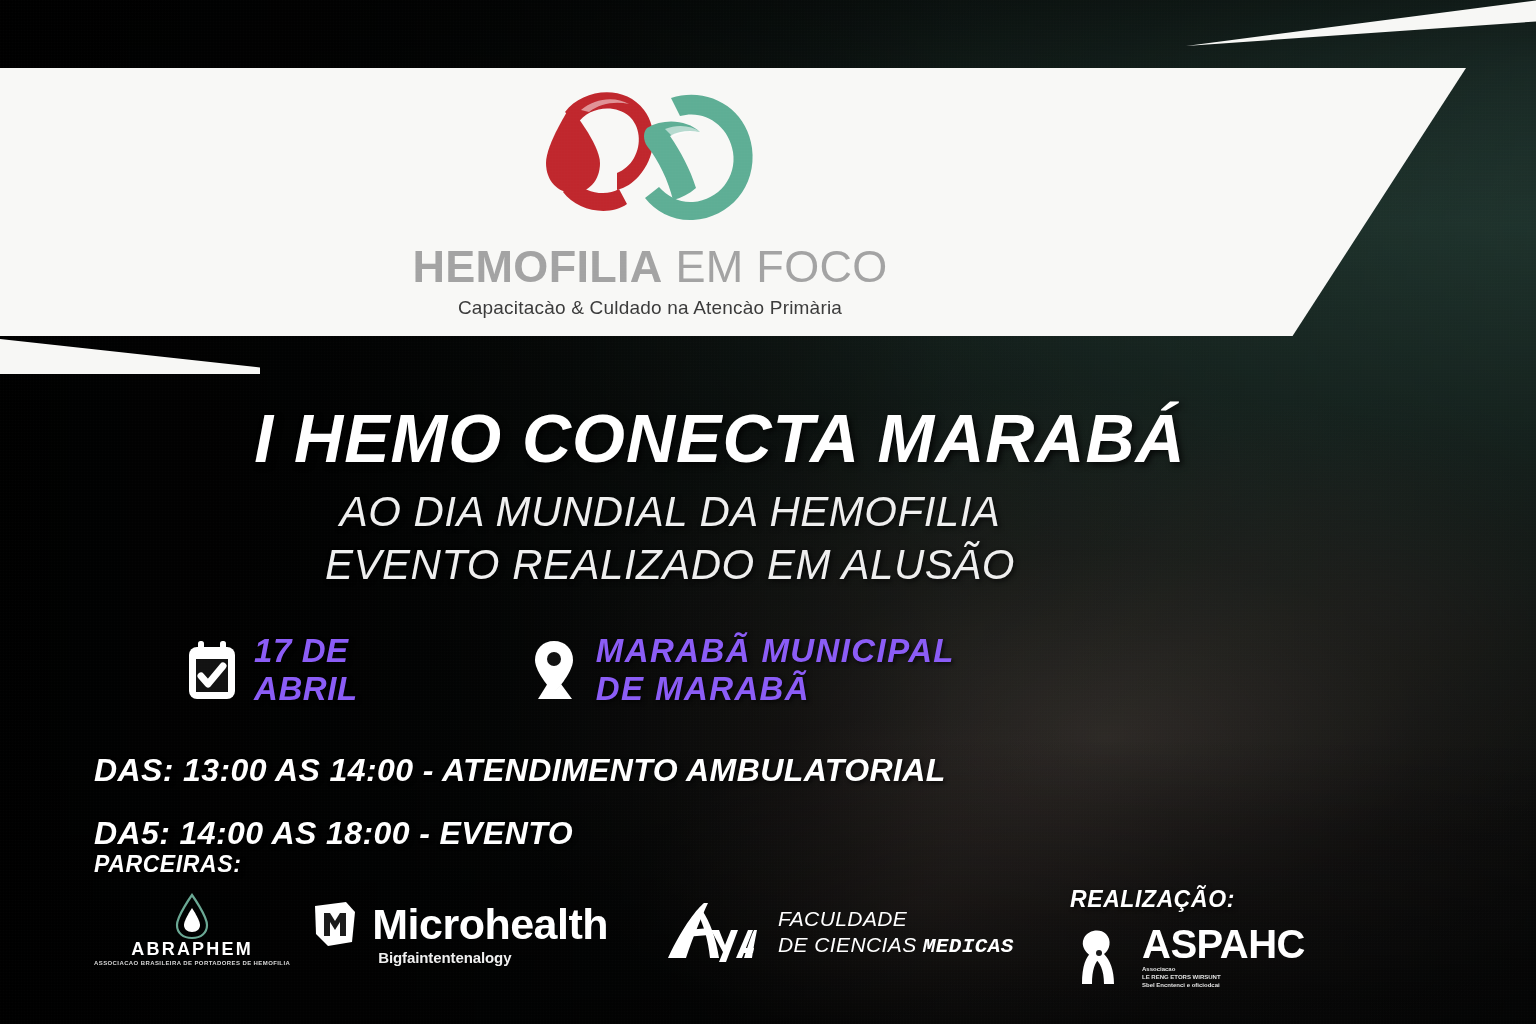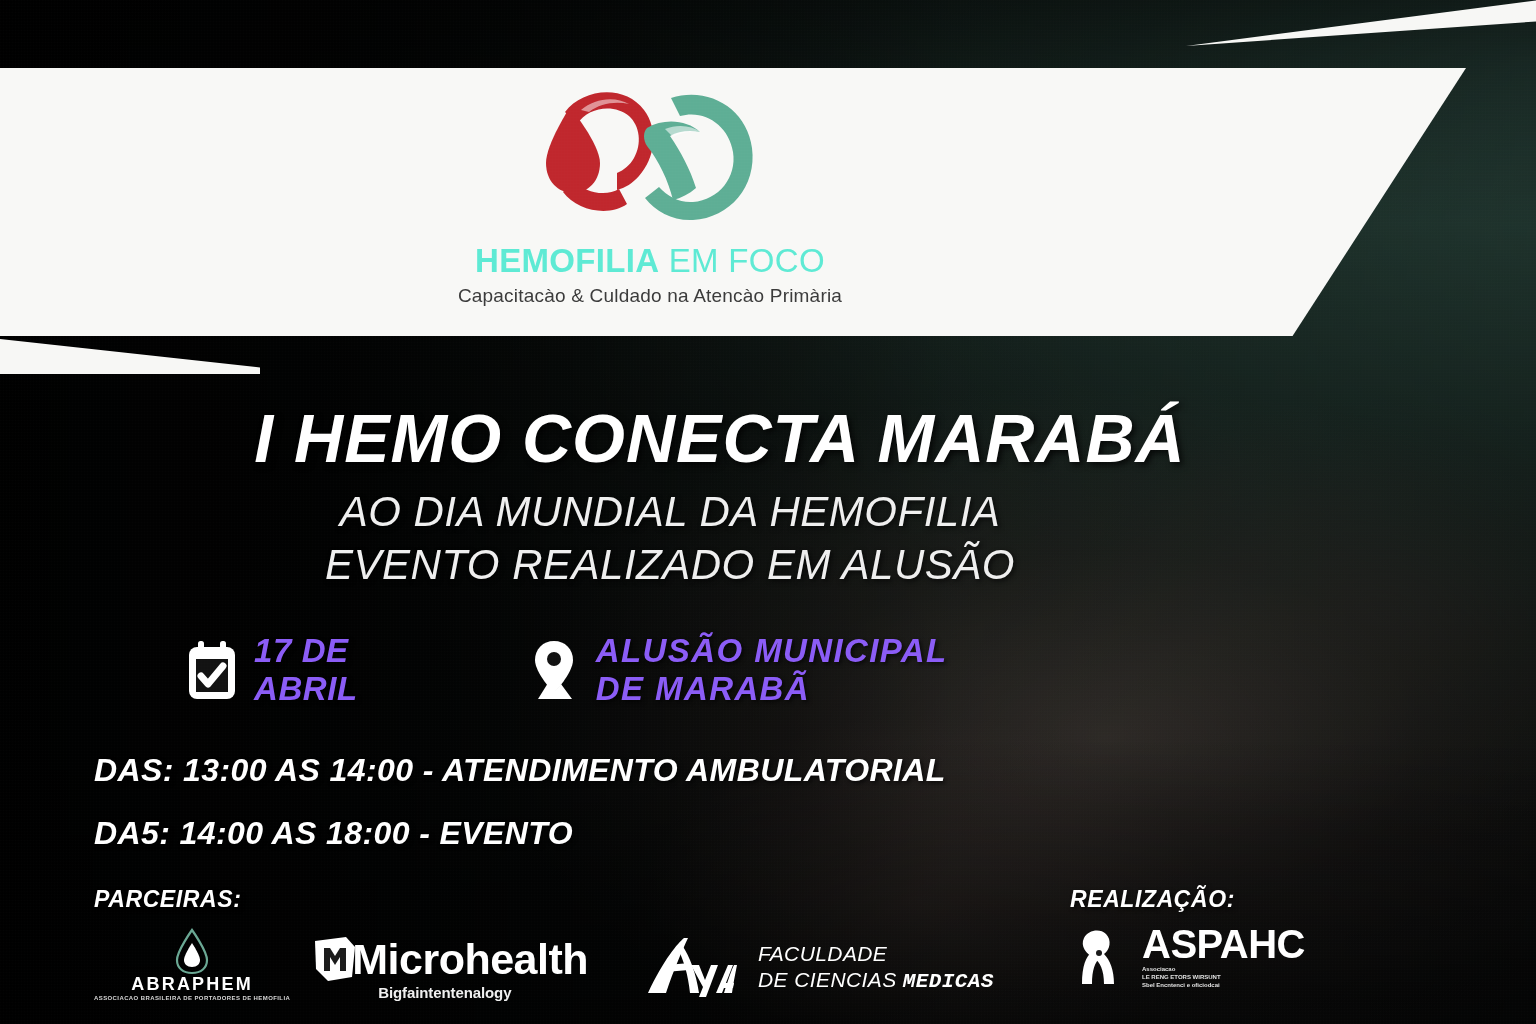--- a/index.html
+++ b/index.html
@@ -62,22 +62,22 @@
   }
 
   
   .logo-wrap {
     position:absolute; left:0; top:80px; width:1300px;
     display:flex; flex-direction:column; align-items:center;
   }
   .logo-mark { width:258px; height:160px; display:block; }
   .logo-title {
     margin-top:4px;
-    font-size:33px; font-weight:700; letter-spacing:.3px;
-    color:#5eead4; line-height:1;
+    font-size:45px; font-weight:700; letter-spacing:.3px;
+    color:#a3a3a3; line-height:1;
     white-space:nowrap;
   }
   .logo-title .thin { font-weight:400; }
   .logo-sub {
     margin-top:8px;
     font-size:19px; font-weight:400; color:#3b3b3b; letter-spacing:.2px;
   }
 
   
   .headline {
@@ -114,32 +114,32 @@
     color:#fff; letter-spacing:.4px; margin-bottom:26px;
     text-shadow:2px 2px 4px rgba(0,0,0,.75);
   }
 
   
   .footer-label {
     font-size:23px; font-weight:700; font-style:italic;
     color:#fff; letter-spacing:.6px;
     text-shadow:2px 2px 4px rgba(0,0,0,.7);
   }
-  .partners { position:absolute; left:94px; top:886px; }
+  .partners { position:absolute; left:94px; top:851px; }
   .partner-logos { display:flex; align-items:flex-end; gap:56px; margin-top:14px; }
 
   .abraphem { display:flex; flex-direction:column; align-items:center; }
   .abraphem-name { font-size:18px; font-weight:700; color:#fff; letter-spacing:2.2px; line-height:1; }
   .abraphem-tag {
     font-size:6px; font-weight:700; color:#d8d8d8; letter-spacing:.4px;
     margin-top:2px; filter:blur(.35px); transform:scaleY(.9);
   }
 
   .microhealth { display:flex; flex-direction:column; margin-left:-34px; }
-  .micro-row { display:flex; align-items:center; }
+  .micro-row { display:flex; align-items:center;gap:20px; }
   .micro-name { font-size:43px; font-weight:700; color:#fff; line-height:.95; letter-spacing:-.5px; }
   .micro-tag { font-size:15px; font-weight:700; color:#f0f0f0; margin-top:1px; margin-left:66px; letter-spacing:-.1px; }
 
   .afya { display:flex; align-items:center; gap:18px; }
   .afya-text { font-size:21px; font-weight:400; font-style:italic; color:#fff; line-height:1.22; letter-spacing:.4px; }
   .afya-text b { font-weight:700; font-style:italic;font-family:Liberation Mono, monospace; }
 
   .realization { position:absolute; left:1070px; top:886px; }
   .realization .footer-label { display:block; }
   .aspahc-row { display:flex; align-items:center; gap:14px; margin-top:12px; }
@@ -208,21 +208,21 @@
       </div>
     </div>
 
     <div class="info-item">
       <svg class="info-icon" viewBox="0 0 52 62">
         <path d="M26 2 C15 2 7 10 7 21 C7 34 26 54 26 54 C26 54 45 34 45 21 C45 10 37 2 26 2 Z" fill="#fff"></path>
         <circle cx="26" cy="20" r="7" fill="#121212"></circle>
         <path d="M10 60 L20 44 L27 52 L33 45 L44 60 Z" fill="#fff"></path>
       </svg>
       <div class="info-text wide">
-        <div>ALUSÃO  MUNICIPAL</div>
+        <div>MARABÃ  MUNICIPAL</div>
         <div>DE MARABÃ</div>
       </div>
     </div>
 
   </div>
 
   <div class="schedule">
     <div class="sched-line">DAS: 13:00 AS 14:00 - ATENDIMENTO AMBULATORIAL</div>
     <div class="sched-line">DA5: 14:00 AS 18:00 - EVENTO</div>
   </div>

